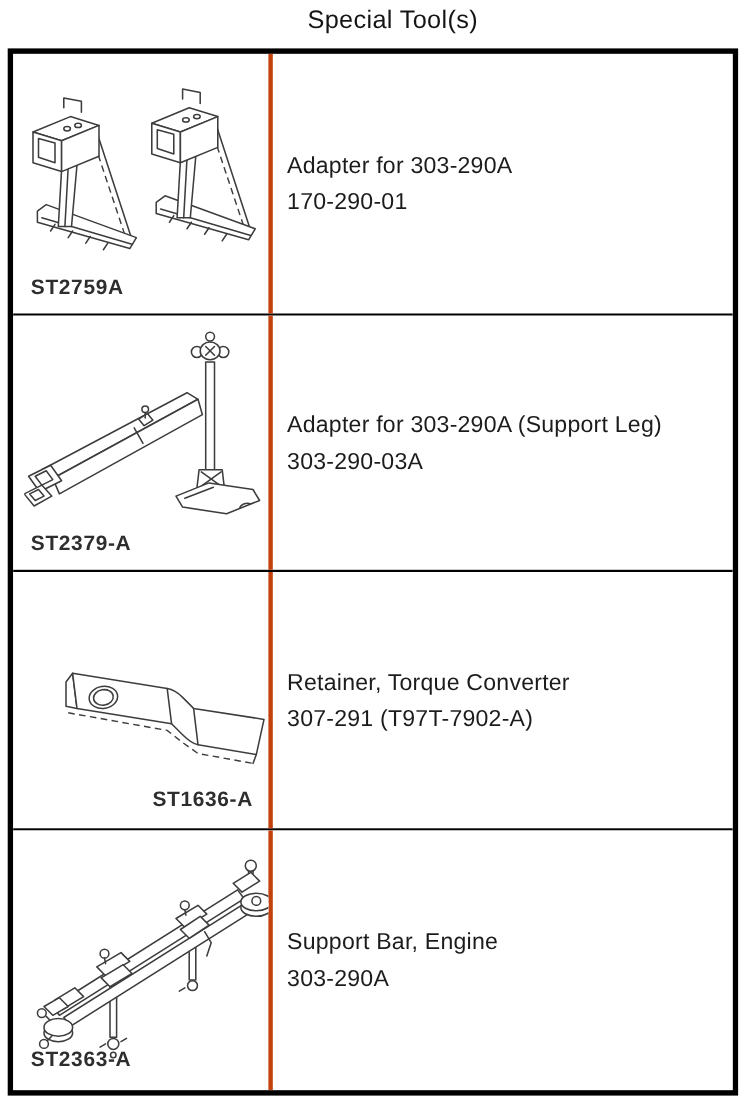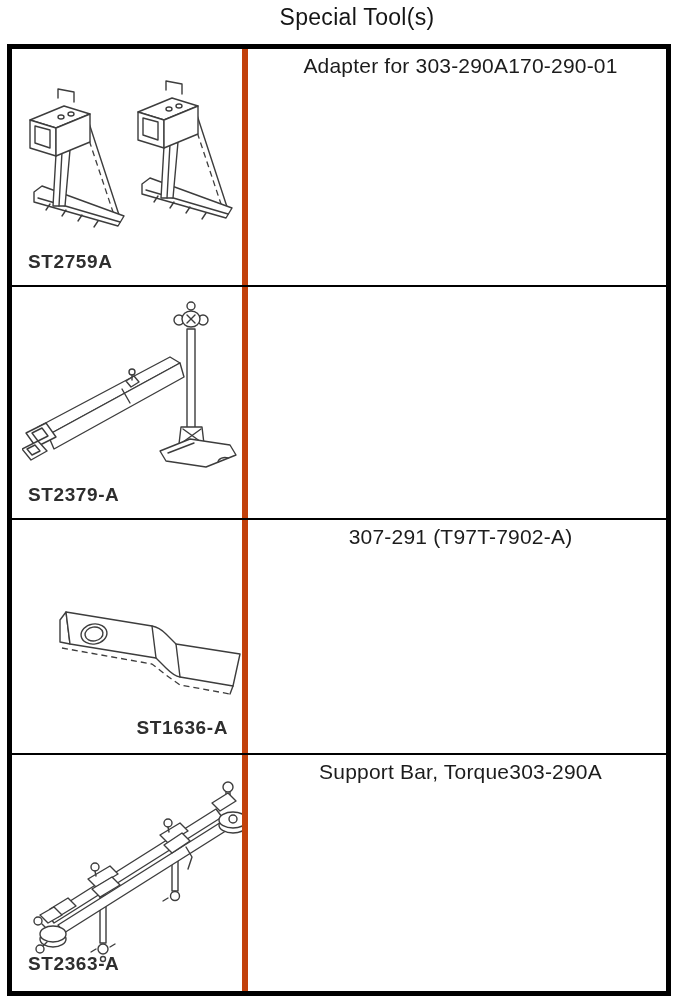--- a/index.html
+++ b/index.html
@@ -11,23 +11,23 @@
     position:absolute;top:4px;left:0;width:100%;text-align:center;
     font-size:23px;color:#151515;letter-spacing:0.3px;padding-left:18px;
   }
   .tool-table{
     position:absolute;top:44px;left:7px;width:664px;
     border:5px solid #000;background:#fff;box-sizing:border-box;
   }
   .tool-row{display:grid;grid-template-columns:236px 1fr;border-bottom:2px solid #000;background:#fff;}
   .tool-row:last-child{border-bottom:none;}
   .row-1{height:236px}.row-2{height:231px}.row-3{height:233px}.row-4{height:236px}
-  .img-cell{position:relative;border-right:6px solid #c2410c;overflow:hidden;padding-left:40px;}
+  .img-cell{position:relative;border-right:4px solid #c2410c;overflow:hidden;padding-left:40px;}
   .txt-cell{
-    display:flex;flex-direction:row;justify-content:center;
+    display:flex;flex-direction:column;justify-content:center;
     padding-left:13px;padding-right:6px;font-size:21px;line-height:33px;
     color:#1c1c1c;letter-spacing:0.2px;
   }
   .img-label{
     position:absolute;font-size:19px;font-weight:bold;color:#2e2e2e;letter-spacing:0.6px;
   }
   .lbl-left{left:16px;bottom:12px;}
   .lbl-right{right:14px;bottom:14px;text-align:center;}
   .row-4 .img-label{bottom:16px;}
   svg.illus{position:absolute;}
@@ -111,20 +111,24 @@
         <polygon class="fw" points="159,134 180,134 182,151 157,151"></polygon>
         <line class="ln" x1="161" y1="136" x2="179" y2="149"></line>
         <line class="ln" x1="179" y1="136" x2="161" y2="149"></line>
 
         <polygon class="fw" points="138,158 168,146 208,152 214,162 184,174 144,168"></polygon>
         <path class="ln" d="M196,169 a7,5 0 0 1 10,-4"></path>
         <line class="ln" x1="146" y1="160" x2="172" y2="150"></line>
       </svg>
       <div class="img-label lbl-left">ST2379-A</div>
     </div>
+    <div class="txt-cell">
+      <div>Adapter for 303-290A (Support Leg)</div>
+      <div>303-290-03A</div>
+    </div>
   </div>
 
   <div class="tool-row row-3">
     <div class="img-cell">
       <svg class="illus" style="left:18px;top:36px;" width="215" height="160" viewBox="0 0 215 160">
 
         <path class="hz" d="M32,92 L122,108 L136,119 L150,129 L200,138"></path>
         <line class="ln" x1="203" y1="130" x2="200" y2="138"></line>
 
         <polygon class="fw" points="36,56 30,64 30,86 40,88"></polygon>
@@ -133,20 +137,21 @@
 
         <line class="ln" x1="122" y1="70" x2="126" y2="102"></line>
         <line class="ln" x1="146" y1="88" x2="150" y2="121"></line>
 
         <ellipse class="fw" cx="64" cy="78" rx="13" ry="10" transform="rotate(-9 64 78)"></ellipse>
         <ellipse class="ln" cx="64" cy="78" rx="9" ry="7" transform="rotate(-9 64 78)"></ellipse>
       </svg>
       <div class="img-label lbl-right">ST1636-A</div>
     </div>
     <div class="txt-cell">
+      <div>Retainer, Torque Converter</div>
       <div>307-291 (T97T-7902-A)</div>
     </div>
   </div>
 
   <div class="tool-row row-4">
     <div class="img-cell">
       <svg class="illus" style="left:10px;top:8px;" width="225" height="210" viewBox="0 0 225 210">
 
         <polygon class="fw" points="150,90 156,88 156,128 150,128"></polygon>
         <circle class="fw" cx="153" cy="133" r="4.5"></circle>
@@ -184,18 +189,18 @@
         <circle class="fw" cx="16" cy="158" r="4"></circle>
         <line class="ln" x1="20" y1="161" x2="24" y2="165"></line>
         <ellipse class="fw" cx="31" cy="176" rx="13" ry="8"></ellipse>
         <ellipse class="fw" cx="31" cy="171" rx="13" ry="8"></ellipse>
         <circle class="fw" cx="18" cy="186" r="4"></circle>
         <line class="ln" x1="21" y1="183" x2="25" y2="179"></line>
       </svg>
       <div class="img-label lbl-left">ST2363-A</div>
     </div>
     <div class="txt-cell">
-      <div>Support Bar, Torque</div>
+      <div>Support Bar, Engine</div>
       <div>303-290A</div>
     </div>
   </div>
 
 </div>
 
 </body></html>

